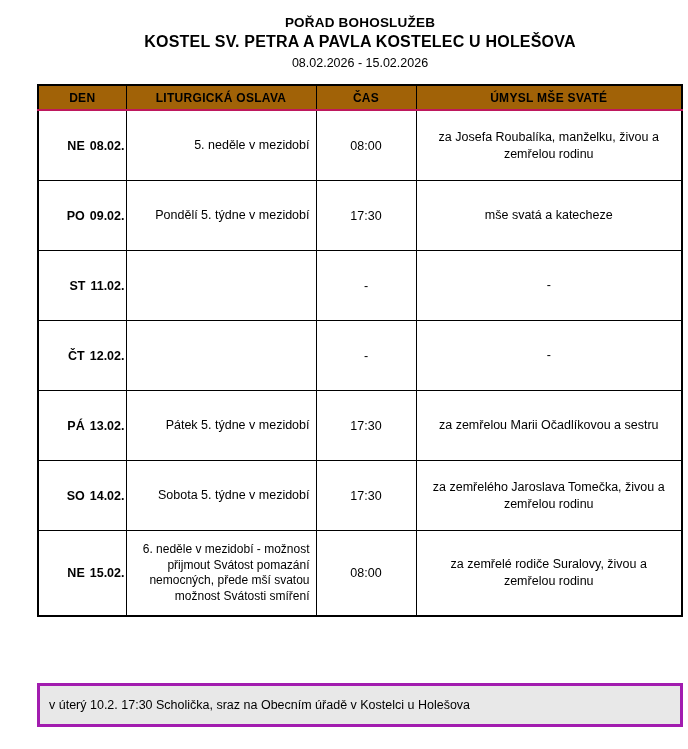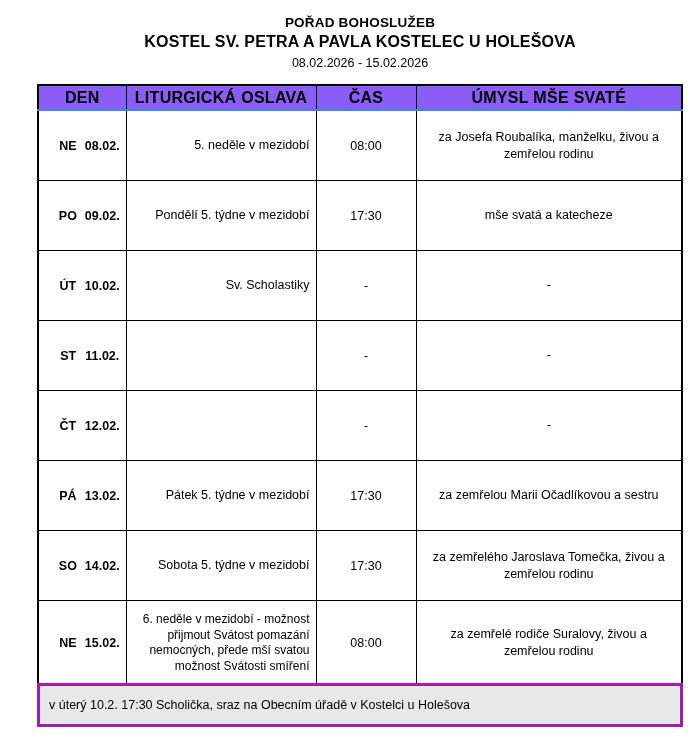--- a/index.html
+++ b/index.html
@@ -51,39 +51,39 @@
     border-collapse: collapse;
     table-layout: fixed;
     border: 2px solid #000;
   }
   table.schedule th,
   table.schedule td {
     border: 1px solid #000;
     vertical-align: middle;
   }
   table.schedule thead th {
-    background: #8b5cf6;
-    font-size: 16px;
+    background: #a16207;
+    font-size: 12px;
     font-weight: bold;
     text-align: center;
     height: 21px;
     padding: 1px 2px;
     letter-spacing: 0.3px;
-    border-bottom: 2px solid #3b82f6;
+    border-bottom: 2px solid #be185d;
   }
   col.c-den { width: 88px; }
   col.c-lit { width: 190px; }
   col.c-cas { width: 100px; }
   col.c-umysl { width: 266px; }
 
   td.day {
     font-size: 12.5px;
     font-weight: bold;
     padding-left: 12px;
-    text-align: center;
+    text-align: right;
     white-space: nowrap;
   }
   td.day .dow {
     display: inline-block;
     min-width: 24px;
   }
   td.day .date {
     display: inline-block;
     padding-left: 5px;
   }
@@ -164,28 +164,20 @@
         <tr class="r-tall">
           <td class="day">
             <span class="dow">PO</span><span class="date">09.02.</span>
           </td>
           <td class="lit">Pondělí 5. týdne v mezidobí</td>
           <td class="cas">17:30</td>
           <td class="umysl">mše svatá a katecheze</td>
         </tr>
         <tr class="r-tall">
           <td class="day">
-            <span class="dow">ÚT</span><span class="date">10.02.</span>
-          </td>
-          <td class="lit">Sv. Scholastiky</td>
-          <td class="cas">-</td>
-          <td class="umysl">-</td>
-        </tr>
-        <tr class="r-tall">
-          <td class="day">
             <span class="dow">ST</span><span class="date">11.02.</span>
           </td>
           <td class="lit"></td>
           <td class="cas">-</td>
           <td class="umysl">-</td>
         </tr>
         <tr class="r-tall">
           <td class="day">
             <span class="dow">ČT</span><span class="date">12.02.</span>
           </td>

